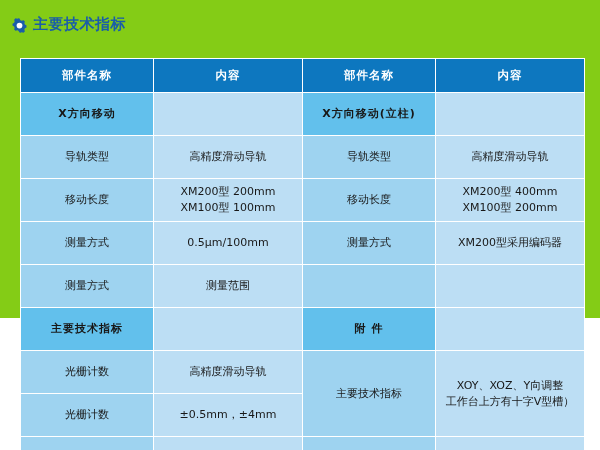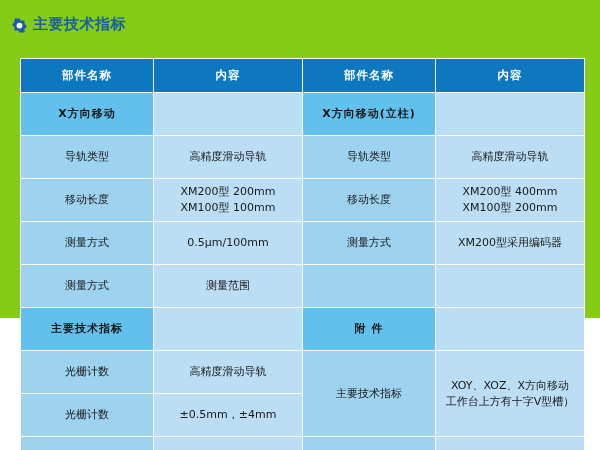--- a/index.html
+++ b/index.html
@@ -222,21 +222,21 @@
             <td class="name">
               <span class="cell-lines">光栅计数</span>
             </td>
             <td class="val">
               <span class="cell-lines">高精度滑动导轨</span>
             </td>
             <td class="name" rowspan="2">
               <span class="cell-lines">主要技术指标</span>
             </td>
             <td class="val" rowspan="2">
-              <span class="cell-lines">XOY、XOZ、X方向移动
+              <span class="cell-lines">XOY、XOZ、Y向调整
 工作台上方有十字V型槽）</span>
             </td>
           </tr>
           <tr>
             <td class="name">
               <span class="cell-lines">光栅计数</span>
             </td>
             <td class="val">
               <span class="cell-lines">±0.5mm，±4mm</span>
             </td>

